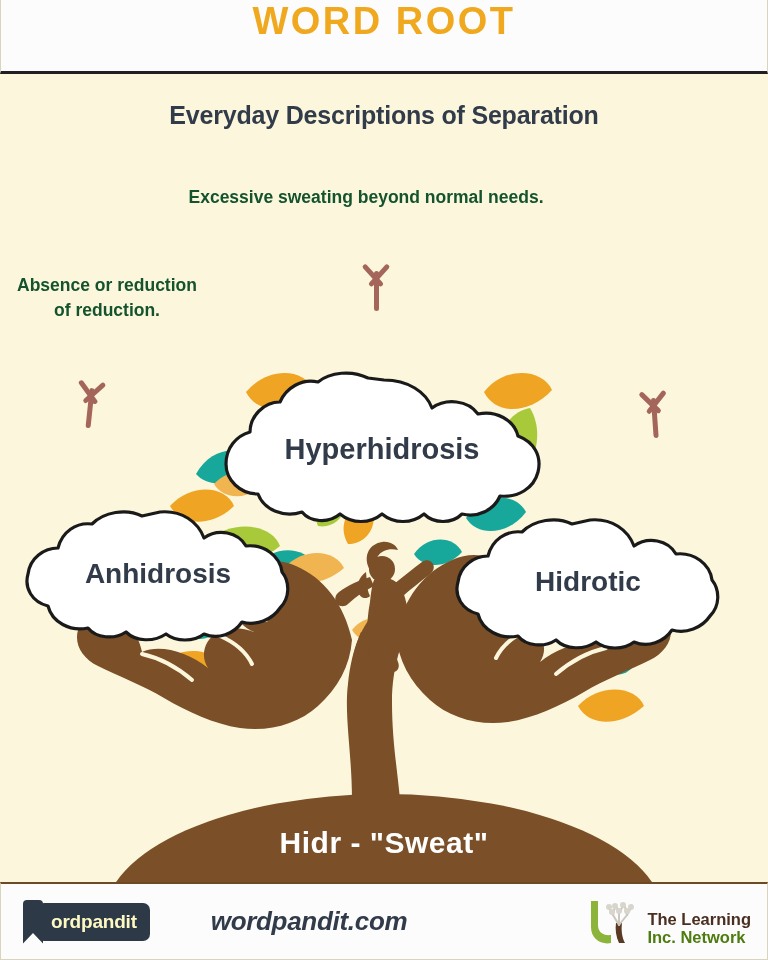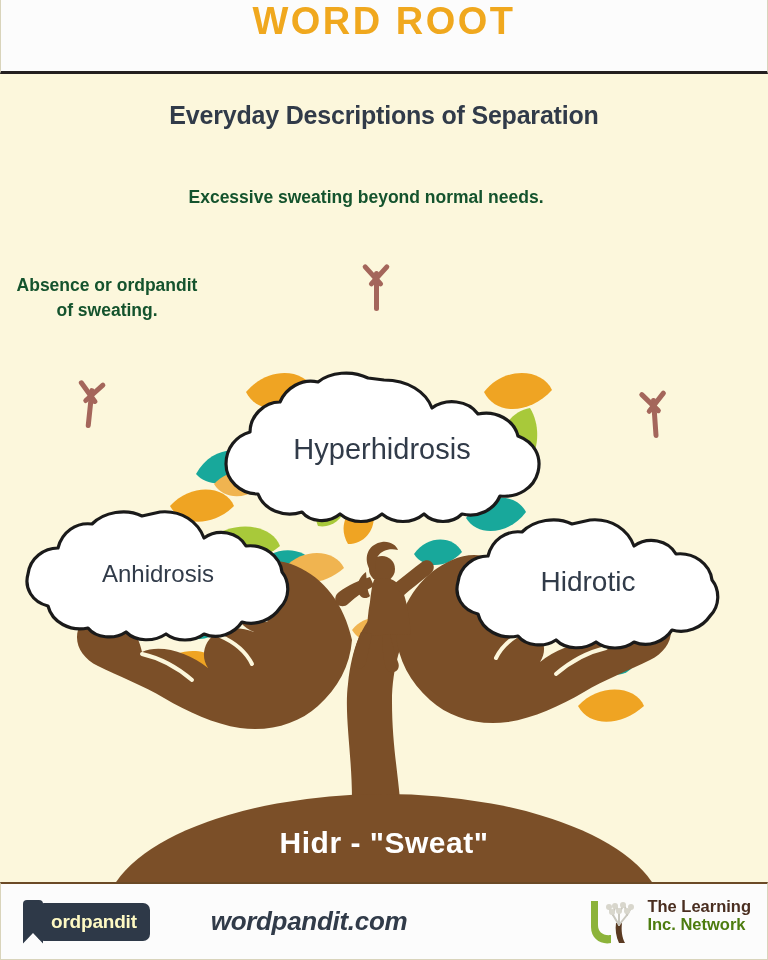--- a/index.html
+++ b/index.html
@@ -134,28 +134,28 @@
   
   .cloud { position: absolute; }
   .cloud svg { display: block; overflow: visible; }
   .cloud-label {
     position: absolute;
     left: 0; top: 0;
     width: 100%; height: 100%;
     display: flex;
     align-items: center;
     justify-content: center;
-    font-weight: 400;
+    font-weight: 700;
     color: #313B49;
     pointer-events: none;
   }
   #cloud-hyper  { left: 222px; top: 300px; width: 320px; height: 150px; }
   #cloud-hyper  .cloud-label { font-size: 29px; }
   #cloud-anhi   { left: 22px;  top: 432px; width: 272px; height: 136px; }
-  #cloud-anhi   .cloud-label { font-size: 24px; }
+  #cloud-anhi   .cloud-label { font-size: 28px; }
   #cloud-hidro  { left: 452px; top: 440px; width: 272px; height: 136px; }
   #cloud-hidro  .cloud-label { font-size: 28px; }
 
   
   #footer {
     position: absolute;
     left: 0; top: 882px;
     width: 768px;
     height: 78px;
     background: #FCFCFC;
@@ -196,21 +196,21 @@
     font-size: 26px;
     font-weight: 700;
     color: #313B49;
     letter-spacing: -0.3px;
     font-style: italic;
   }
   #partner-logo {
     position: absolute;
     right: 16px;
     display: flex;
-    align-items: flex-start;
+    align-items: flex-end;
     gap: 6px;
   }
   #partner-logo .tln-mark { width: 58px; height: 50px; }
   #partner-logo .tln-text { line-height: 1.12; }
   #partner-logo .tln-line1 {
     font-size: 16.5px; font-weight: 700; color: #4A2E20; white-space: nowrap;
   }
   #partner-logo .tln-line2 {
     font-size: 16.5px; font-weight: 700; color: #4d7c0f; white-space: nowrap;
   }
@@ -368,21 +368,21 @@
       <span class="head-l"></span>
       <span class="head-r"></span>
     </div>
     <div class="arrow" id="arrow-right">
       <span class="shaft"></span>
       <span class="head-l"></span>
       <span class="head-r"></span>
     </div>
 
     <div class="caption" id="caption-top">Excessive sweating beyond normal needs.</div>
-    <div class="caption" id="caption-left">Absence or ordpandit of sweating.</div>
+    <div class="caption" id="caption-left">Absence or reduction of reduction.</div>
 
     <div class="cloud" id="cloud-hyper">
       <svg viewBox="0 0 320 150" width="320" height="150">
         <path d="M162,6 C186,6 204,18 210,34 C224,24 246,26 256,40 C274,36 292,46 296,62
                  C312,68 320,82 316,98 C312,114 296,124 278,122 C272,136 256,144 240,140
                  C230,150 212,150 202,140 C190,150 172,150 160,140 C148,150 130,150 118,140
                  C106,150 88,148 80,138 C62,144 42,136 36,120 C18,120 4,106 4,90
                  C4,74 14,62 28,58 C28,42 42,28 58,28 C64,14 80,4 96,8 C108,-2 130,-4 146,4 Z" fill="#FFFFFF" stroke="#1A1A1A" stroke-width="3.2" stroke-linejoin="round"></path>
       </svg>
       <div class="cloud-label">Hyperhidrosis</div>

